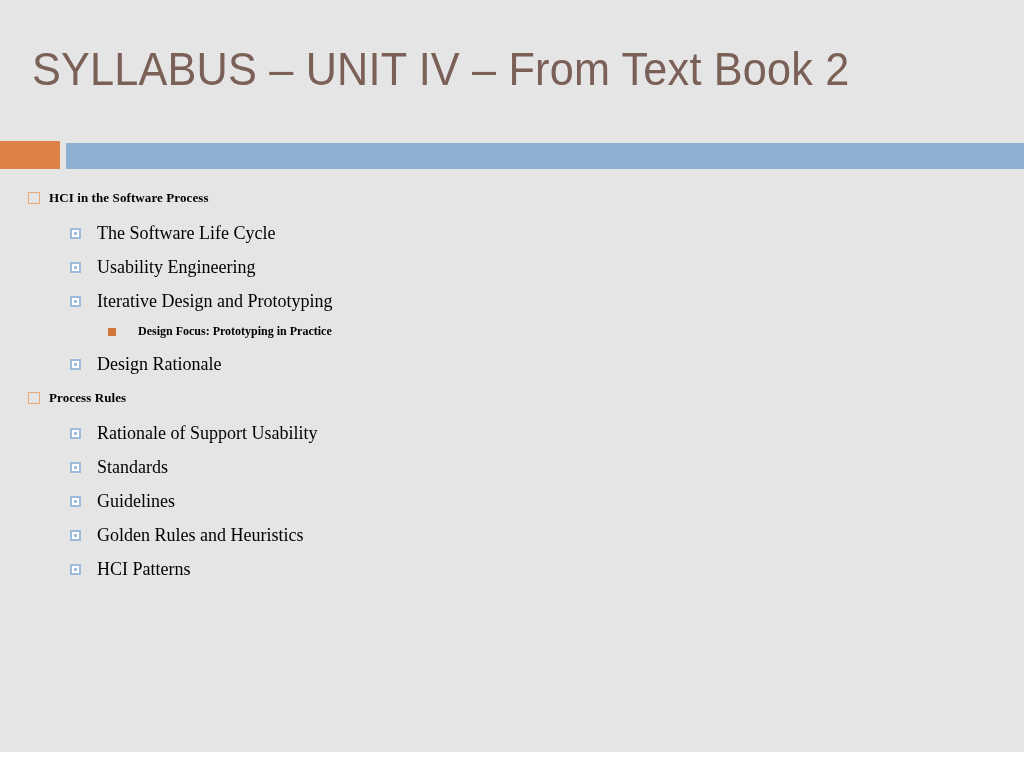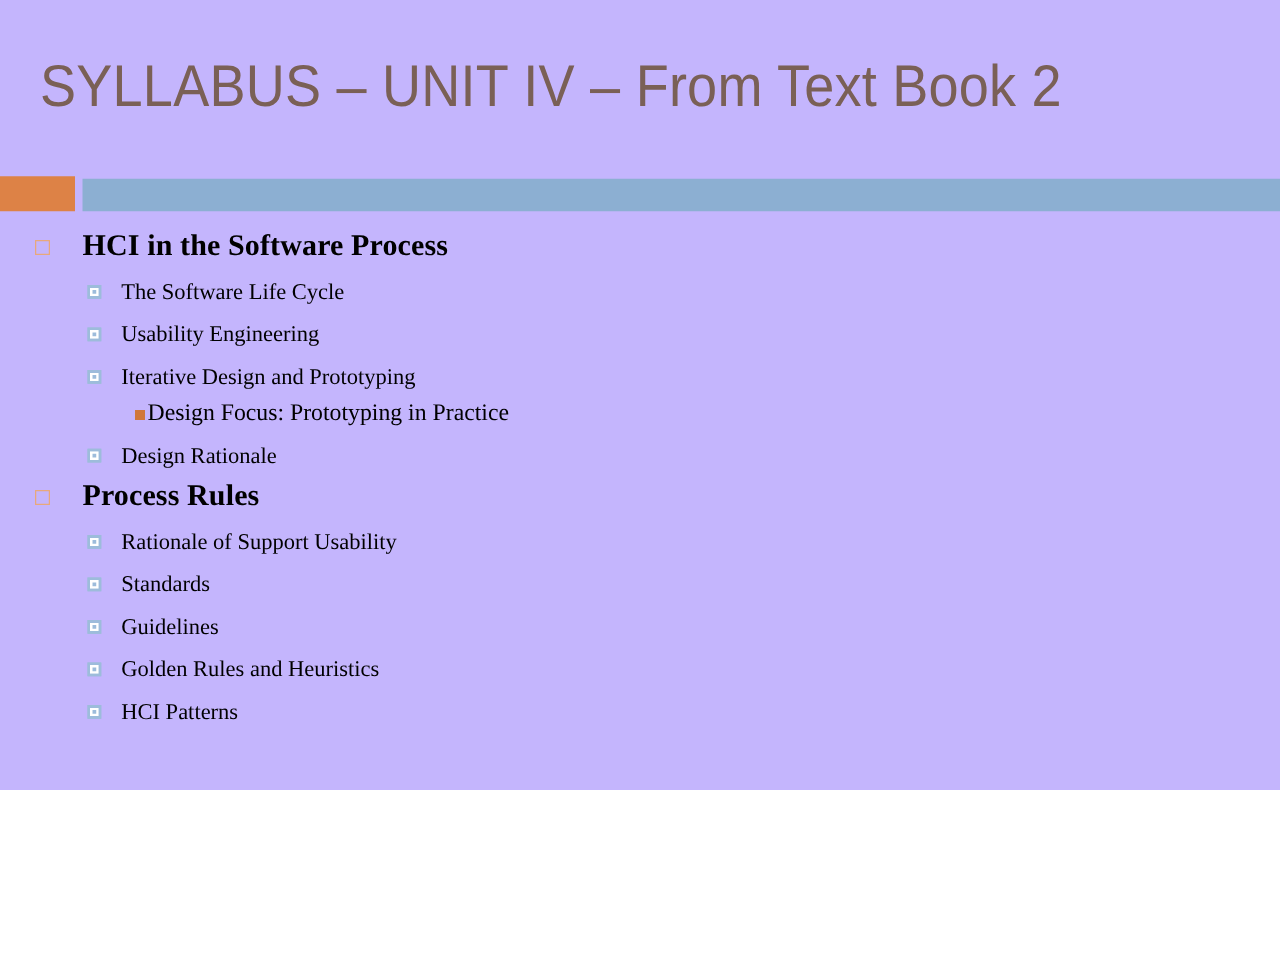--- a/index.html
+++ b/index.html
@@ -12,22 +12,22 @@
     height: 768px;
     background: #ffffff;
     font-family: "Liberation Serif", "DejaVu Serif", serif;
     overflow: hidden;
     position: relative;
   }
 
   .slide {
     position: relative;
     width: 1024px;
-    height: 632px;
-    background: #c4b5fd;
+    height: 752px;
+    background: #e5e5e5;
   }
 
   
   .title-block {
     position: absolute;
     left: 0;
     top: 44px;
     width: 1024px;
     height: 84px;
   }
@@ -97,22 +97,22 @@
     height: 35px;
   }
   .lvl1 .bullet-mark {
     width: 12px;
     height: 12px;
     border: 1.5px solid #E8A87C;
     background: transparent;
     margin-top: 10px;
   }
   .lvl1 .bullet-text {
-    margin-left: 26px;
-    font-size: 24px;
+    margin-left: 9px;
+    font-size: 13px;
     font-weight: bold;
     line-height: 31px;
     letter-spacing: 0.1px;
     text-align: center;
   }
 
   
   .lvl2 {
     padding-left: 70px;
     height: 34px;
@@ -138,23 +138,23 @@
     padding-left: 108px;
     height: 29px;
   }
   .lvl3 .bullet-mark {
     width: 8px;
     height: 8px;
     background: #D0773B;
     margin-top: 9px;
   }
   .lvl3 .bullet-text {
-    margin-left: 2px;
-    font-size: 19px;
-    font-weight: normal;
+    margin-left: 22px;
+    font-size: 12px;
+    font-weight: bold;
     line-height: 24px;
   }
 </style>
 </head>
 <body>
 
 <div class="slide">
 
   <div class="title-block">
     <h1 class="slide-title">SYLLABUS – UNIT IV – From Text Book 2</h1>

